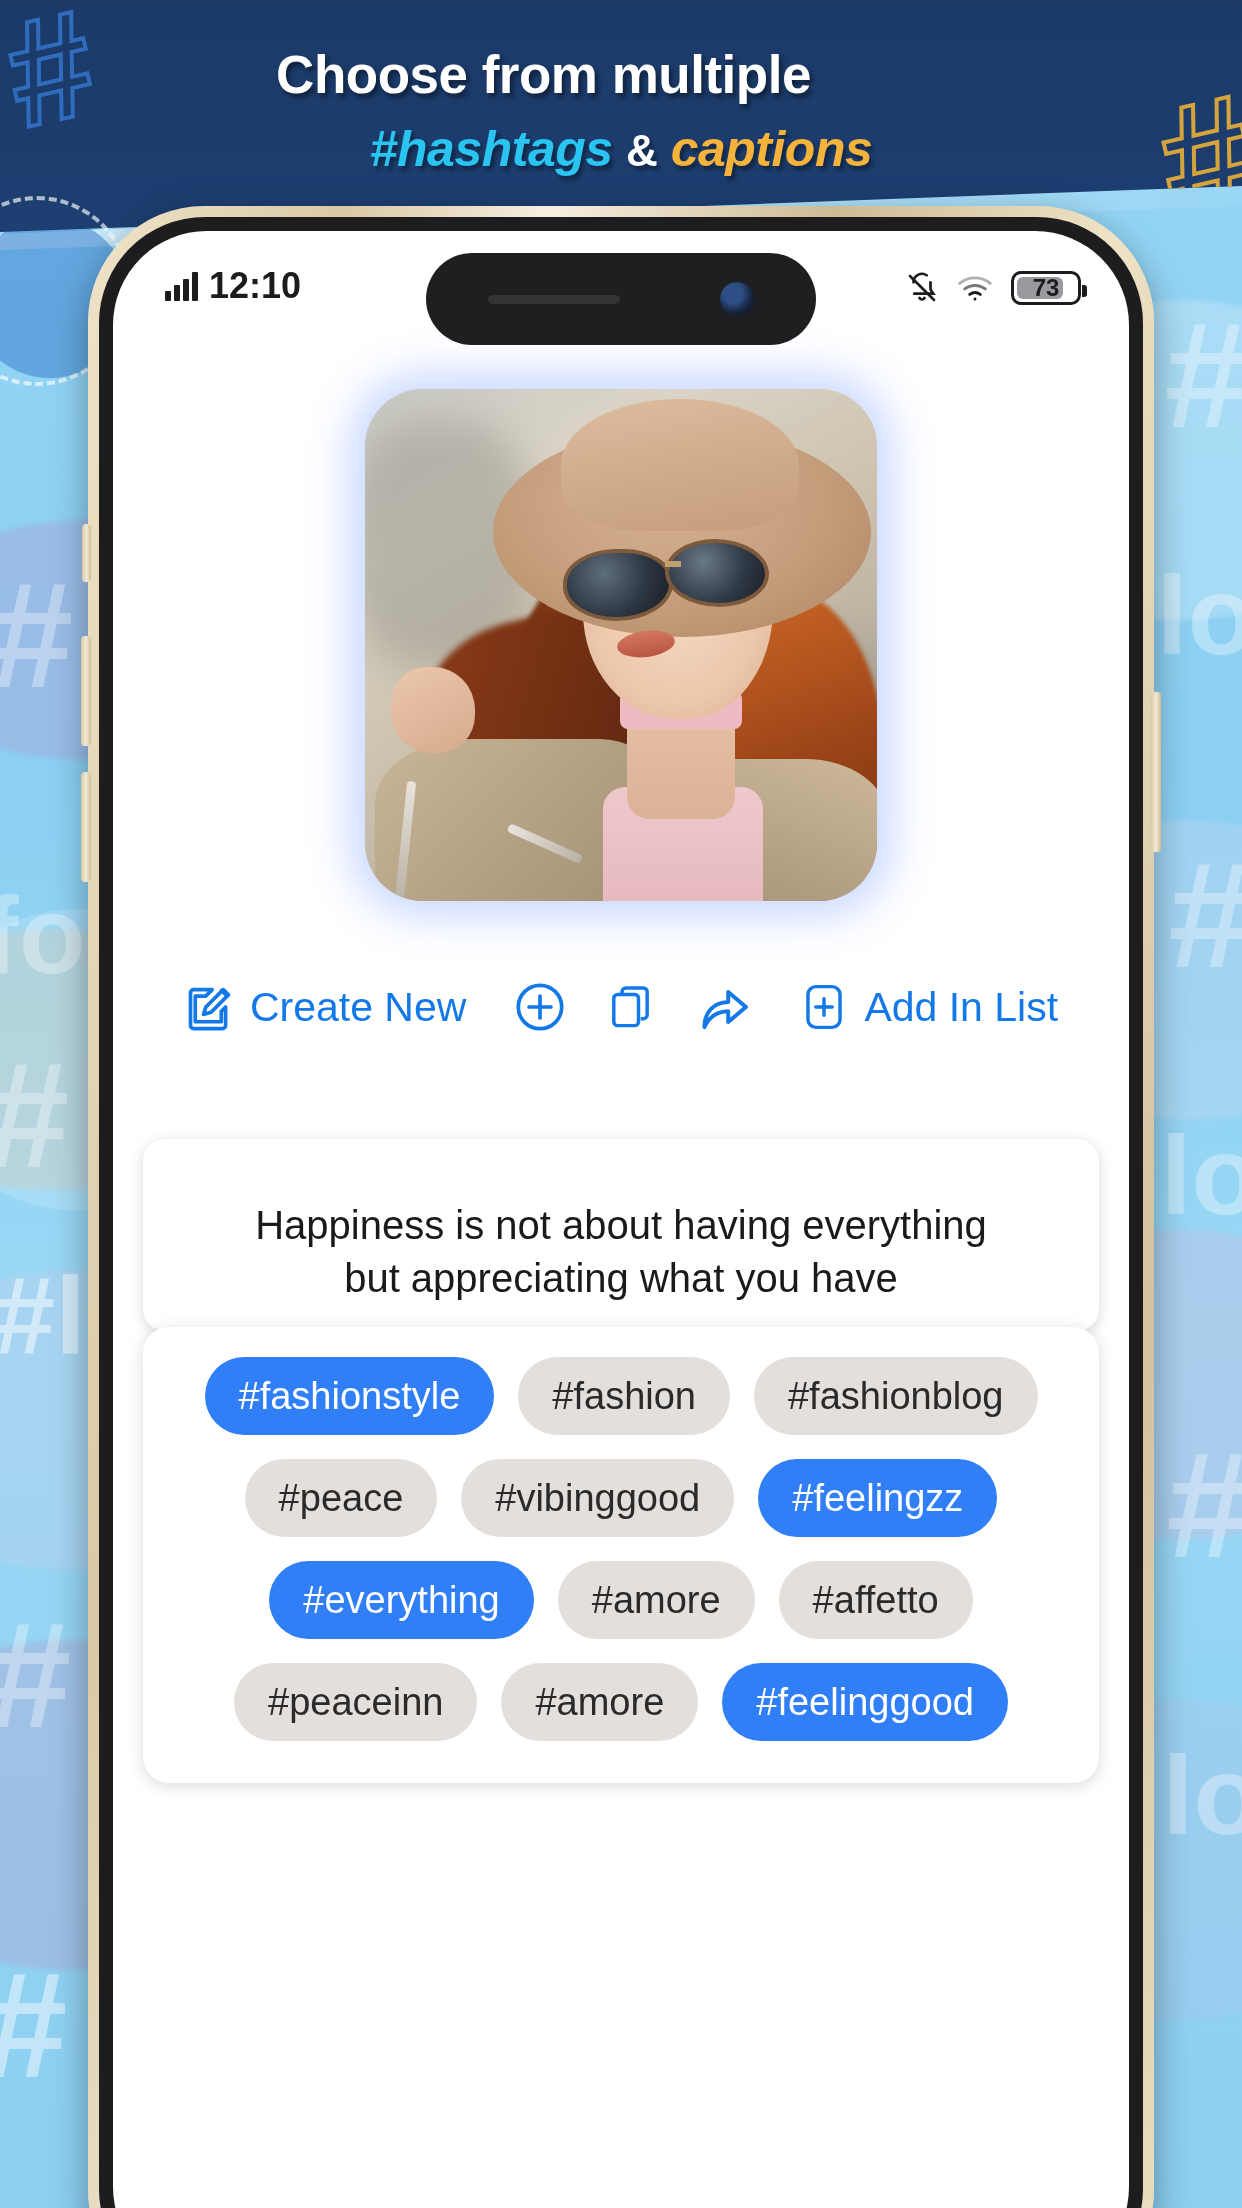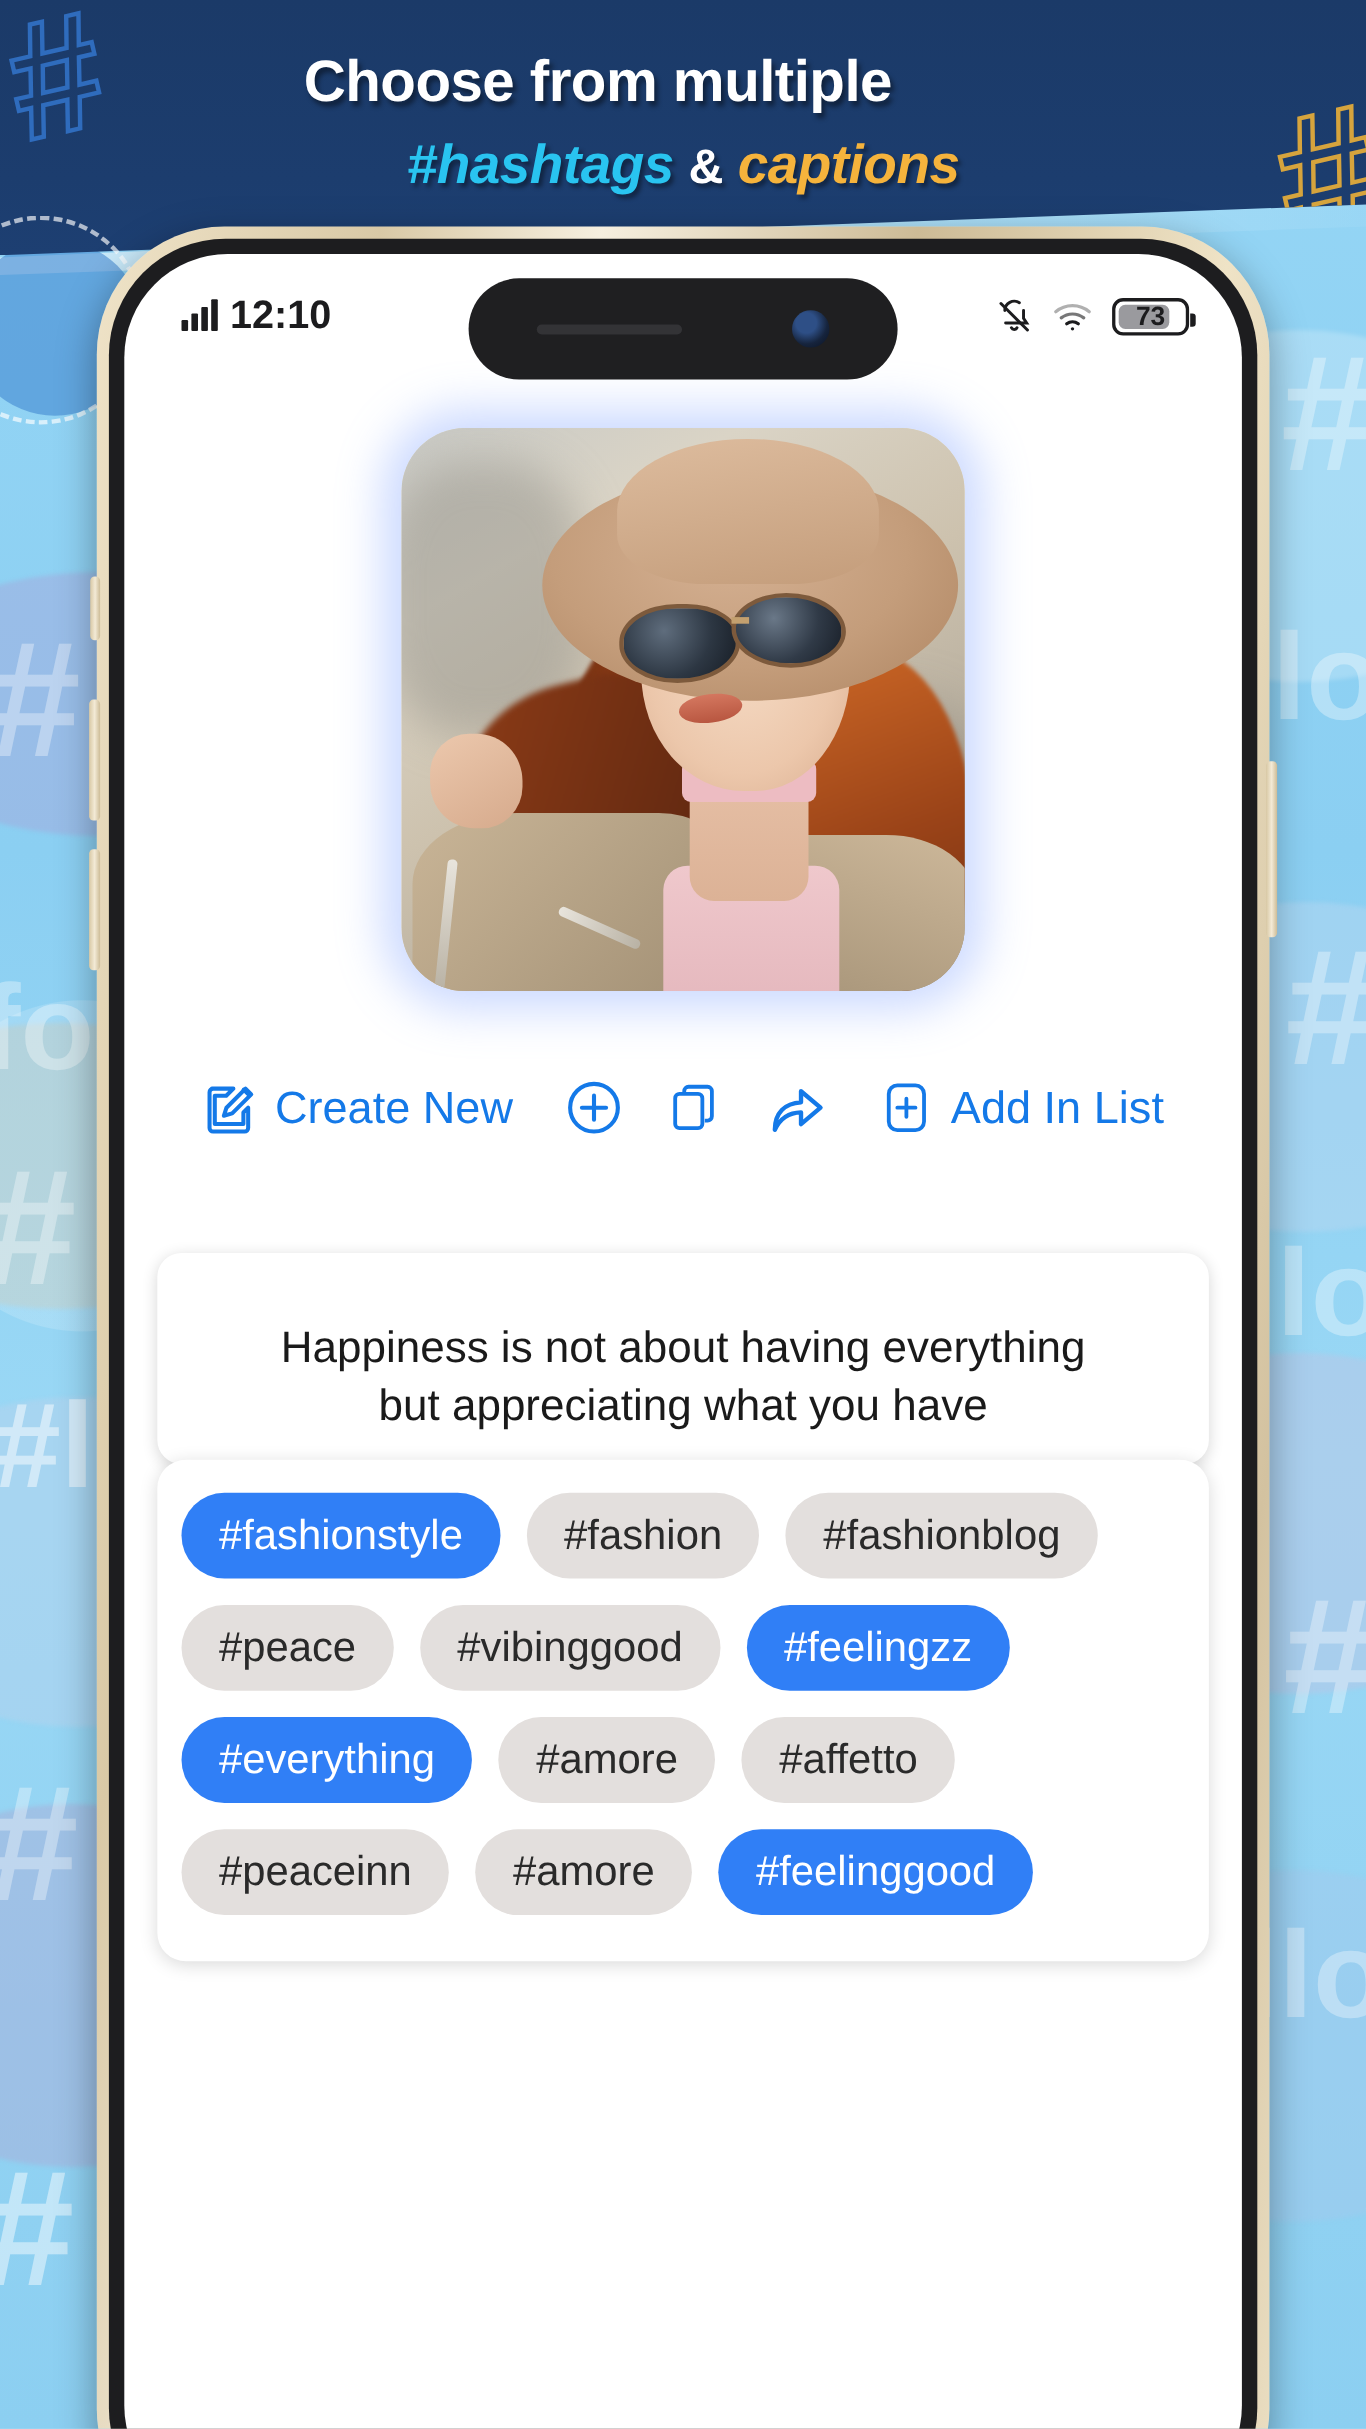--- a/index.html
+++ b/index.html
@@ -228,21 +228,21 @@
   #hashtag-card {
     position:absolute;
     left:30px; right:30px; top:1096px;
     background:#ffffff;
     border-radius:26px;
     box-shadow:0 3px 16px rgba(0,0,0,0.15);
     padding:30px 22px 42px 22px;
     z-index:4;
   }
   .chip-row {
-    display:flex; justify-content:flex-start; align-items:center;
+    display:flex; justify-content:center; align-items:center;
     gap:24px;
     margin-bottom:24px;
   }
   .chip-row:last-child { margin-bottom:0; }
   .chip {
     border-radius:46px;
     padding:20px 34px;
     font-size:38px;
     white-space:nowrap;
     line-height:1;

